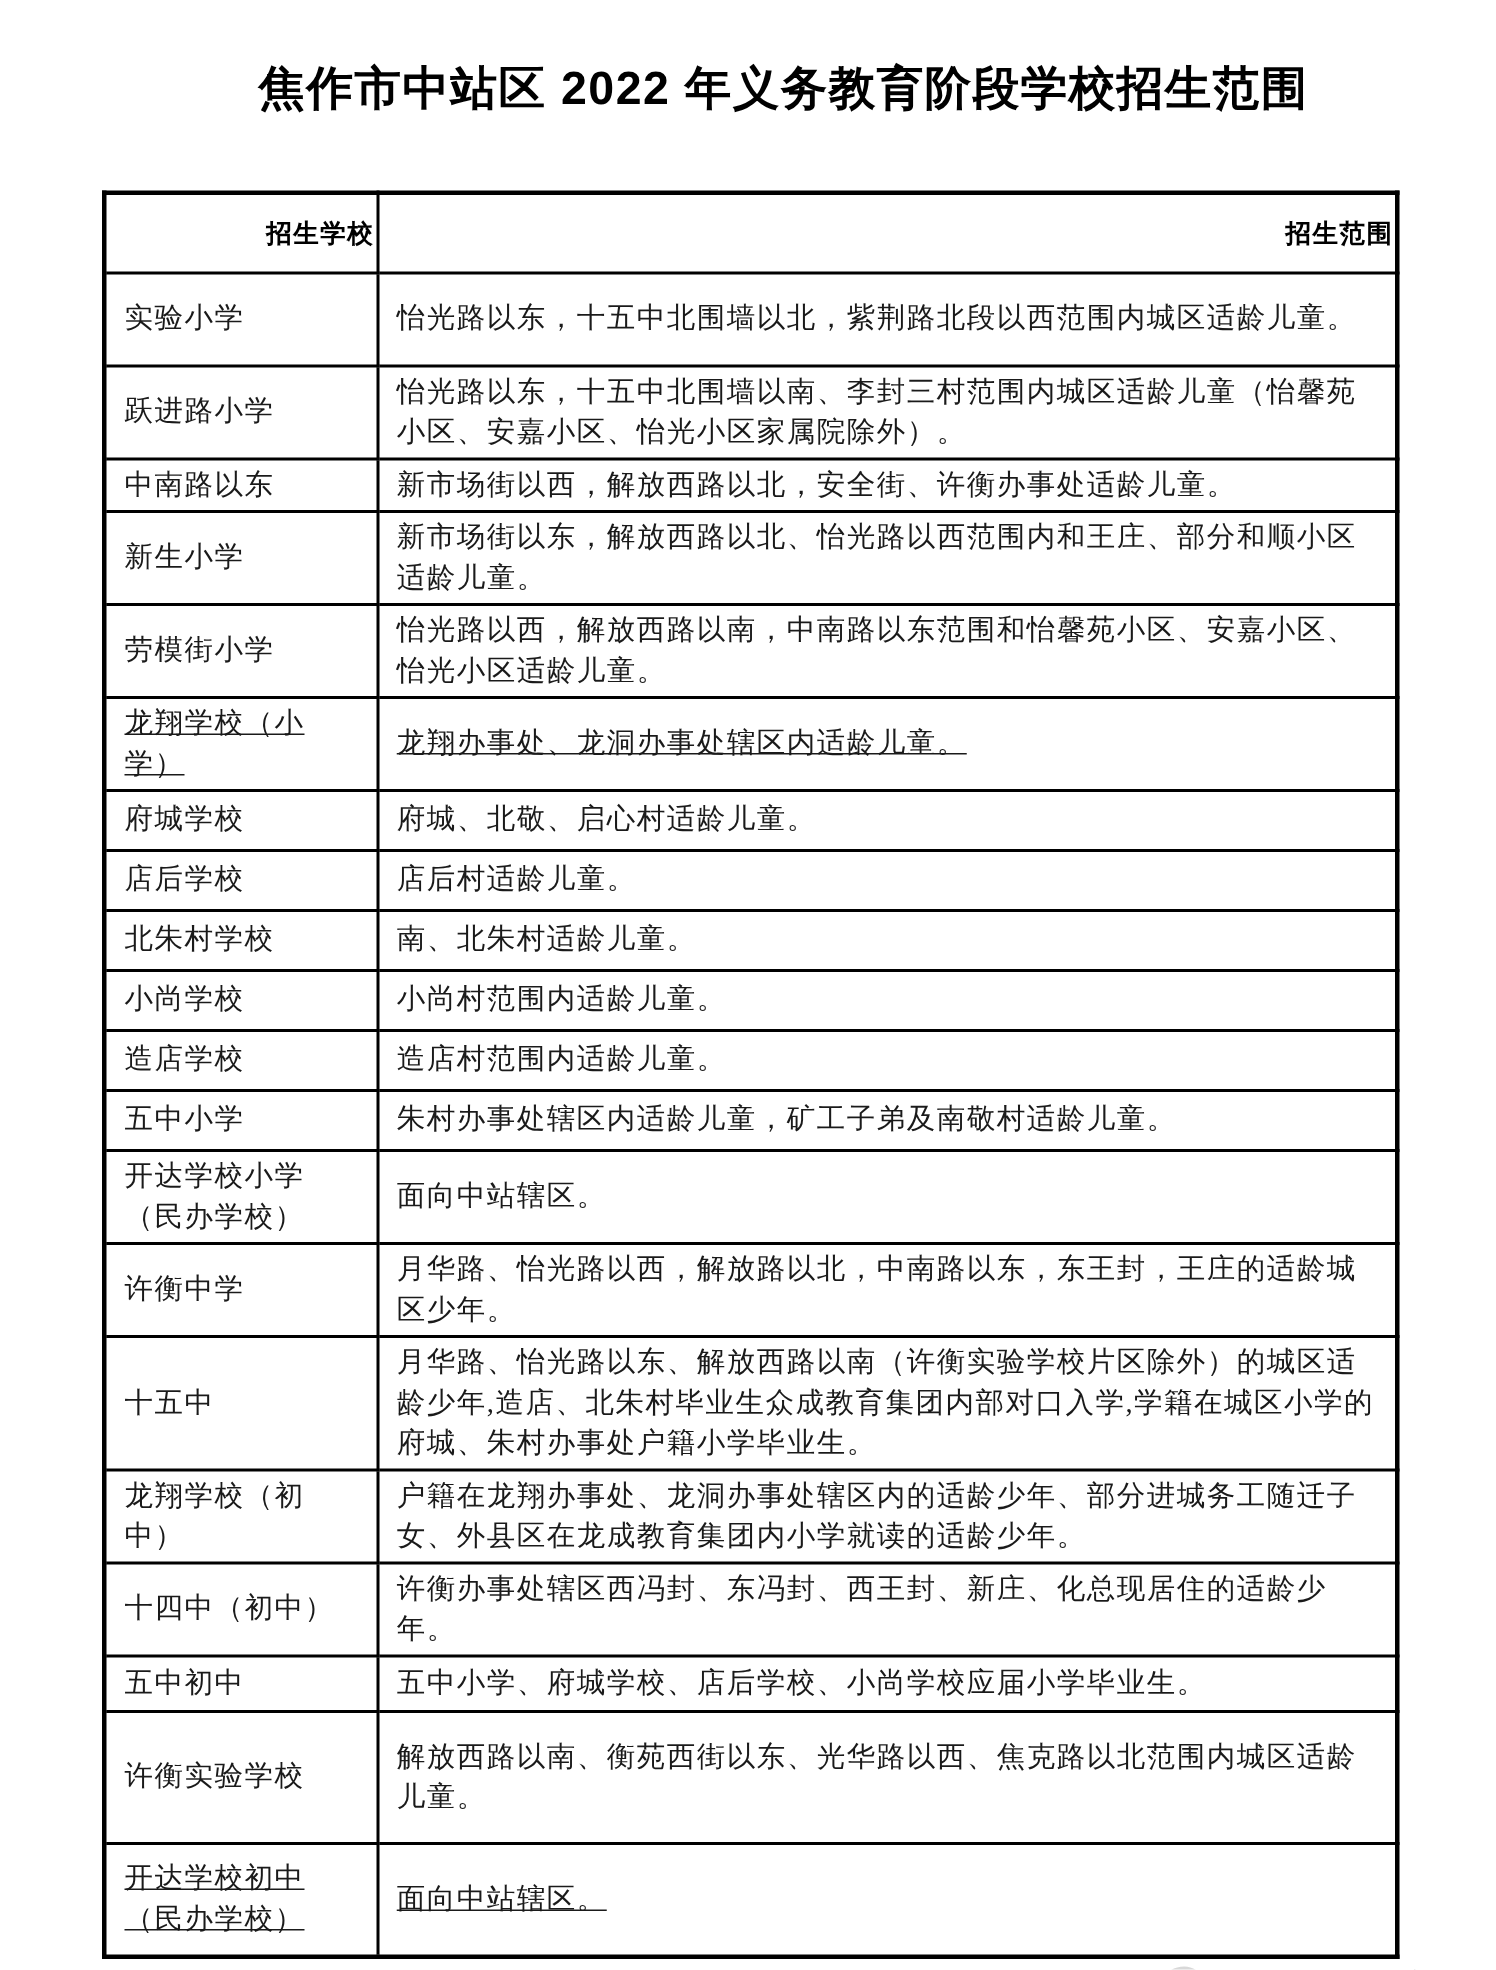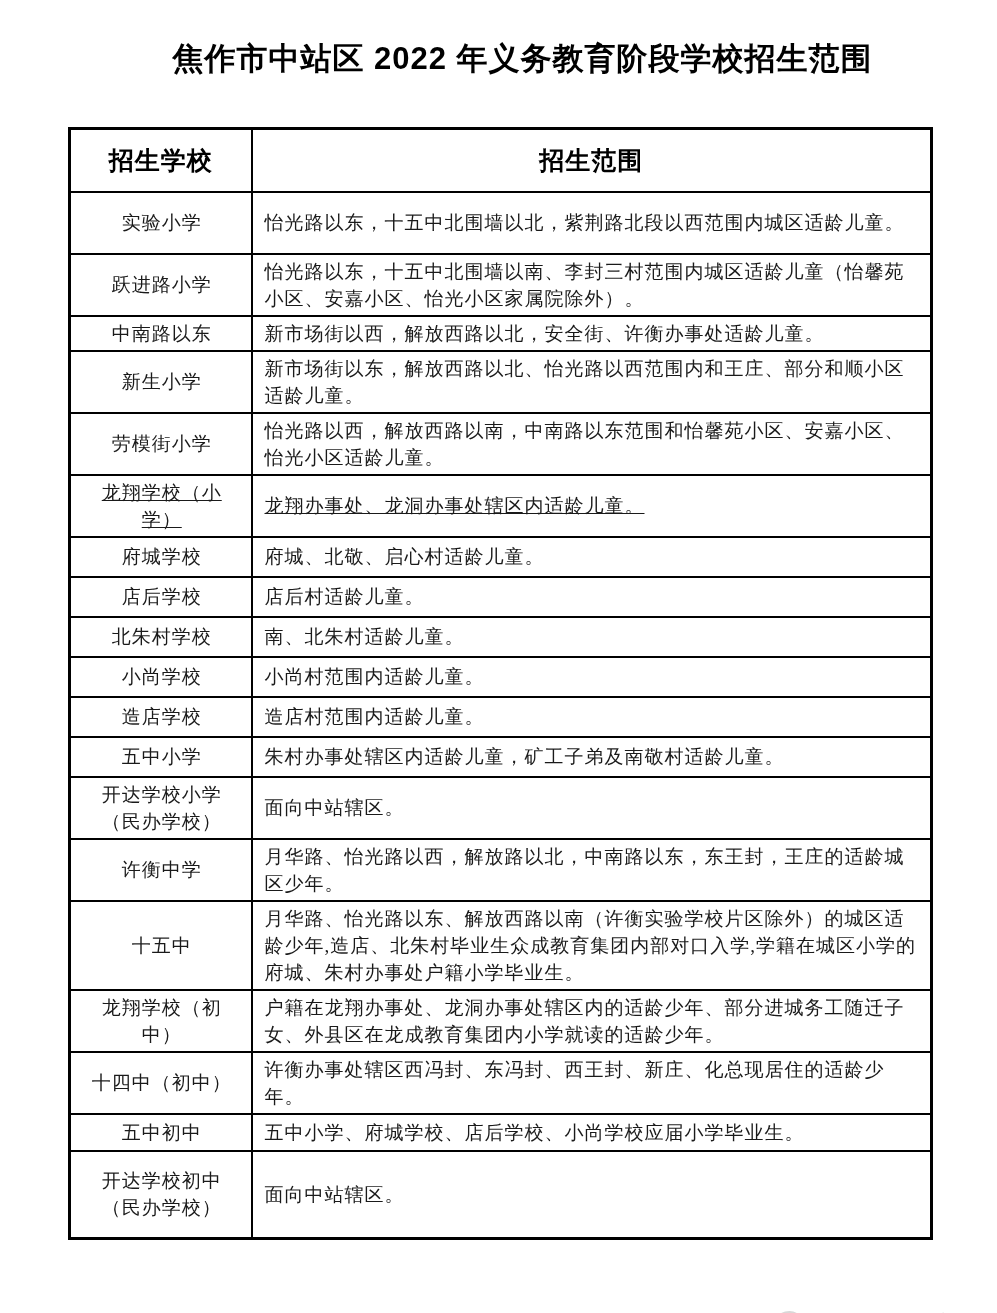--- a/index.html
+++ b/index.html
@@ -34,38 +34,38 @@
     border-collapse: collapse;
     table-layout: fixed;
     border: 3px solid #000;
   }
   .enroll-table th, .enroll-table td {
     border: 2px solid #000;
   }
   .col-school { width: 182px; }
   .col-range  { width: 680px; }
   .enroll-table th {
-    height: 63px;
+    height: 53px;
     font-family: "Liberation Sans", sans-serif;
     font-weight: 600;
-    font-size: 25px;
-    letter-spacing: 1px;
-    text-align: center;
+    font-size: 17px;
+    letter-spacing: 1px;
+    text-align: right;
     vertical-align: middle;
     color: #000;
   }
   .enroll-table td {
     font-size: 19px;
     line-height: 27px;
     letter-spacing: 1px;
     vertical-align: middle;
     padding: 3px 10px 3px 12px;
     color: #1a1a1a;
   }
-  td.school-cell { white-space: pre-line; text-align: center; }
+  td.school-cell { white-space: pre-line; }
   
   tbody tr:nth-child(1)  { height: 62px; }
   tbody tr:nth-child(2)  { height: 61px; }
   tbody tr:nth-child(3)  { height: 34px; }
   tbody tr:nth-child(4)  { height: 57px; }
   tbody tr:nth-child(5)  { height: 57px; }
   tbody tr:nth-child(6)  { height: 41px; text-decoration: underline; }
   tbody tr:nth-child(7),
   tbody tr:nth-child(8),
   tbody tr:nth-child(9),
@@ -181,20 +181,24 @@
       </tr>
       <tr>
         <td class="school-cell">十四中（初中）</td>
         <td class="range-cell">许衡办事处辖区西冯封、东冯封、西王封、新庄、化总现居住的适龄少年。</td>
       </tr>
       <tr>
         <td class="school-cell">五中初中</td>
         <td class="range-cell">五中小学、府城学校、店后学校、小尚学校应届小学毕业生。</td>
       </tr>
       <tr>
+        <td class="school-cell">许衡实验学校</td>
+        <td class="range-cell">解放西路以南、衡苑西街以东、光华路以西、焦克路以北范围内城区适龄儿童。</td>
+      </tr>
+      <tr>
         <td class="school-cell">开达学校初中
 （民办学校）</td>
         <td class="range-cell">面向中站辖区。</td>
       </tr>
     </tbody>
 </table>
 
 <div class="watermark">
   <svg width="46" height="38" viewBox="0 0 46 38" xmlns="http://www.w3.org/2000/svg" fill="#d8d8d8">
     <path d="M17.5 3C9.5 3 3 8.1 3 14.4c0 3.6 2.1 6.8 5.4 8.9l-1.4 4.4 5-2.6c1.5.5 3.1.7 4.5.7.5 0 1 0 1.4-.1-.3-.9-.4-1.8-.4-2.8 0-5.7 5.5-10.3 12.3-10.3h.8C29.2 7.3 23.9 3 17.5 3z"></path>

